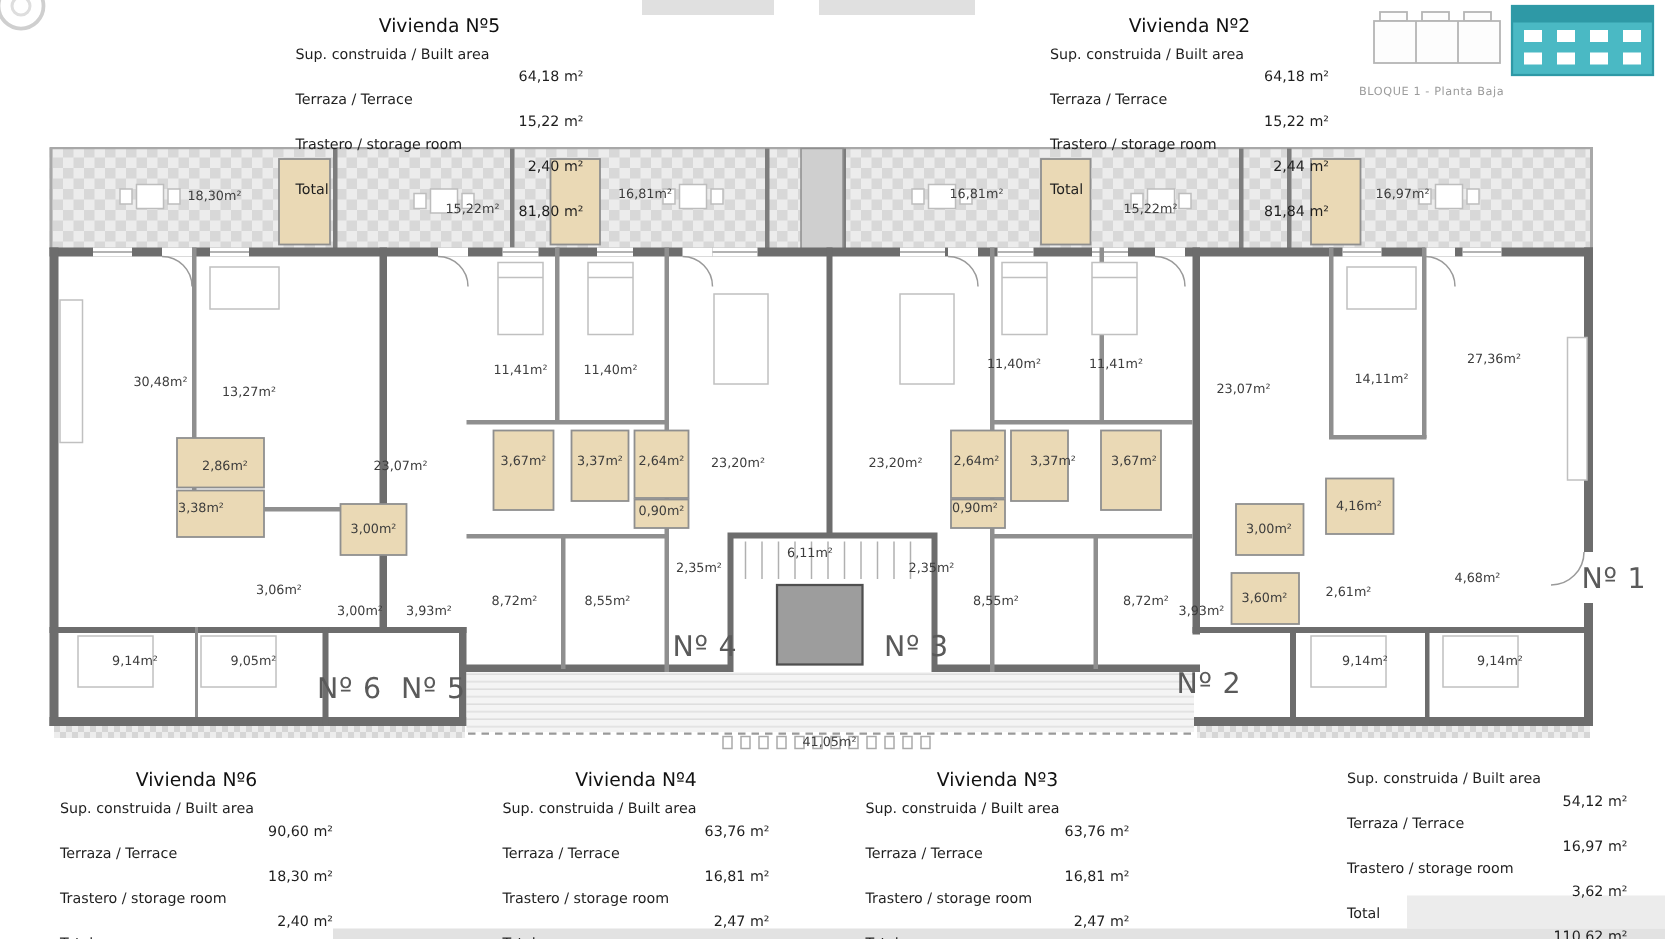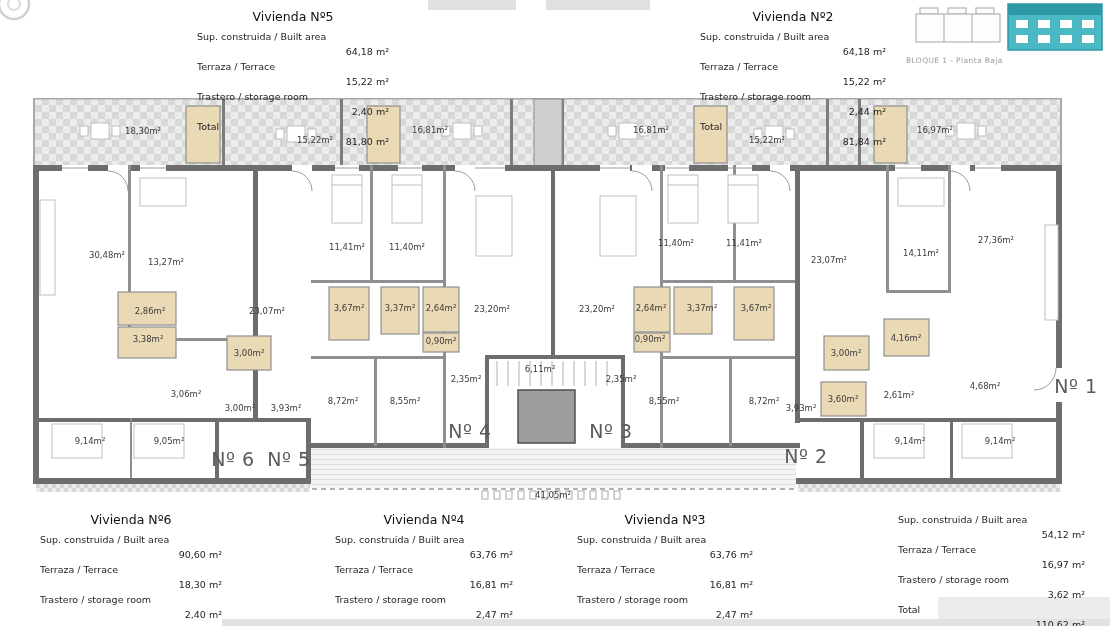--- a/index.html
+++ b/index.html
@@ -313,21 +313,21 @@
       <span style="left: 996px; top: 240px;">27,36m²</span>
       <span style="left: 150px; top: 311px;">2,86m²</span>
       <span style="left: 349px; top: 308px;">3,67m²</span>
       <span style="left: 400px; top: 308px;">3,37m²</span>
       <span style="left: 441px; top: 308px;">2,64m²</span>
       <span style="left: 492px; top: 309px;">23,20m²</span>
       <span style="left: 597px; top: 309px;">23,20m²</span>
       <span style="left: 651px; top: 308px;">2,64m²</span>
       <span style="left: 702px; top: 308px;">3,37m²</span>
       <span style="left: 756px; top: 308px;">3,67m²</span>
-      <span style="left: 148px; top: 339px;">3,38m²</span>
+      <span style="left: 134px; top: 339px;">3,38m²</span>
       <span style="left: 249px; top: 353px;">3,00m²</span>
       <span style="left: 441px; top: 341px;">0,90m²</span>
       <span style="left: 650px; top: 339px;">0,90m²</span>
       <span style="left: 846px; top: 353px;">3,00m²</span>
       <span style="left: 906px; top: 338px;">4,16m²</span>
       <span style="left: 466px; top: 379px;">2,35m²</span>
       <span style="left: 540px; top: 369px;">6,11m²</span>
       <span style="left: 621px; top: 379px;">2,35m²</span>
       <span style="left: 186px; top: 394px;">3,06m²</span>
       <span style="left: 240px; top: 408px;">3,00m²</span>

